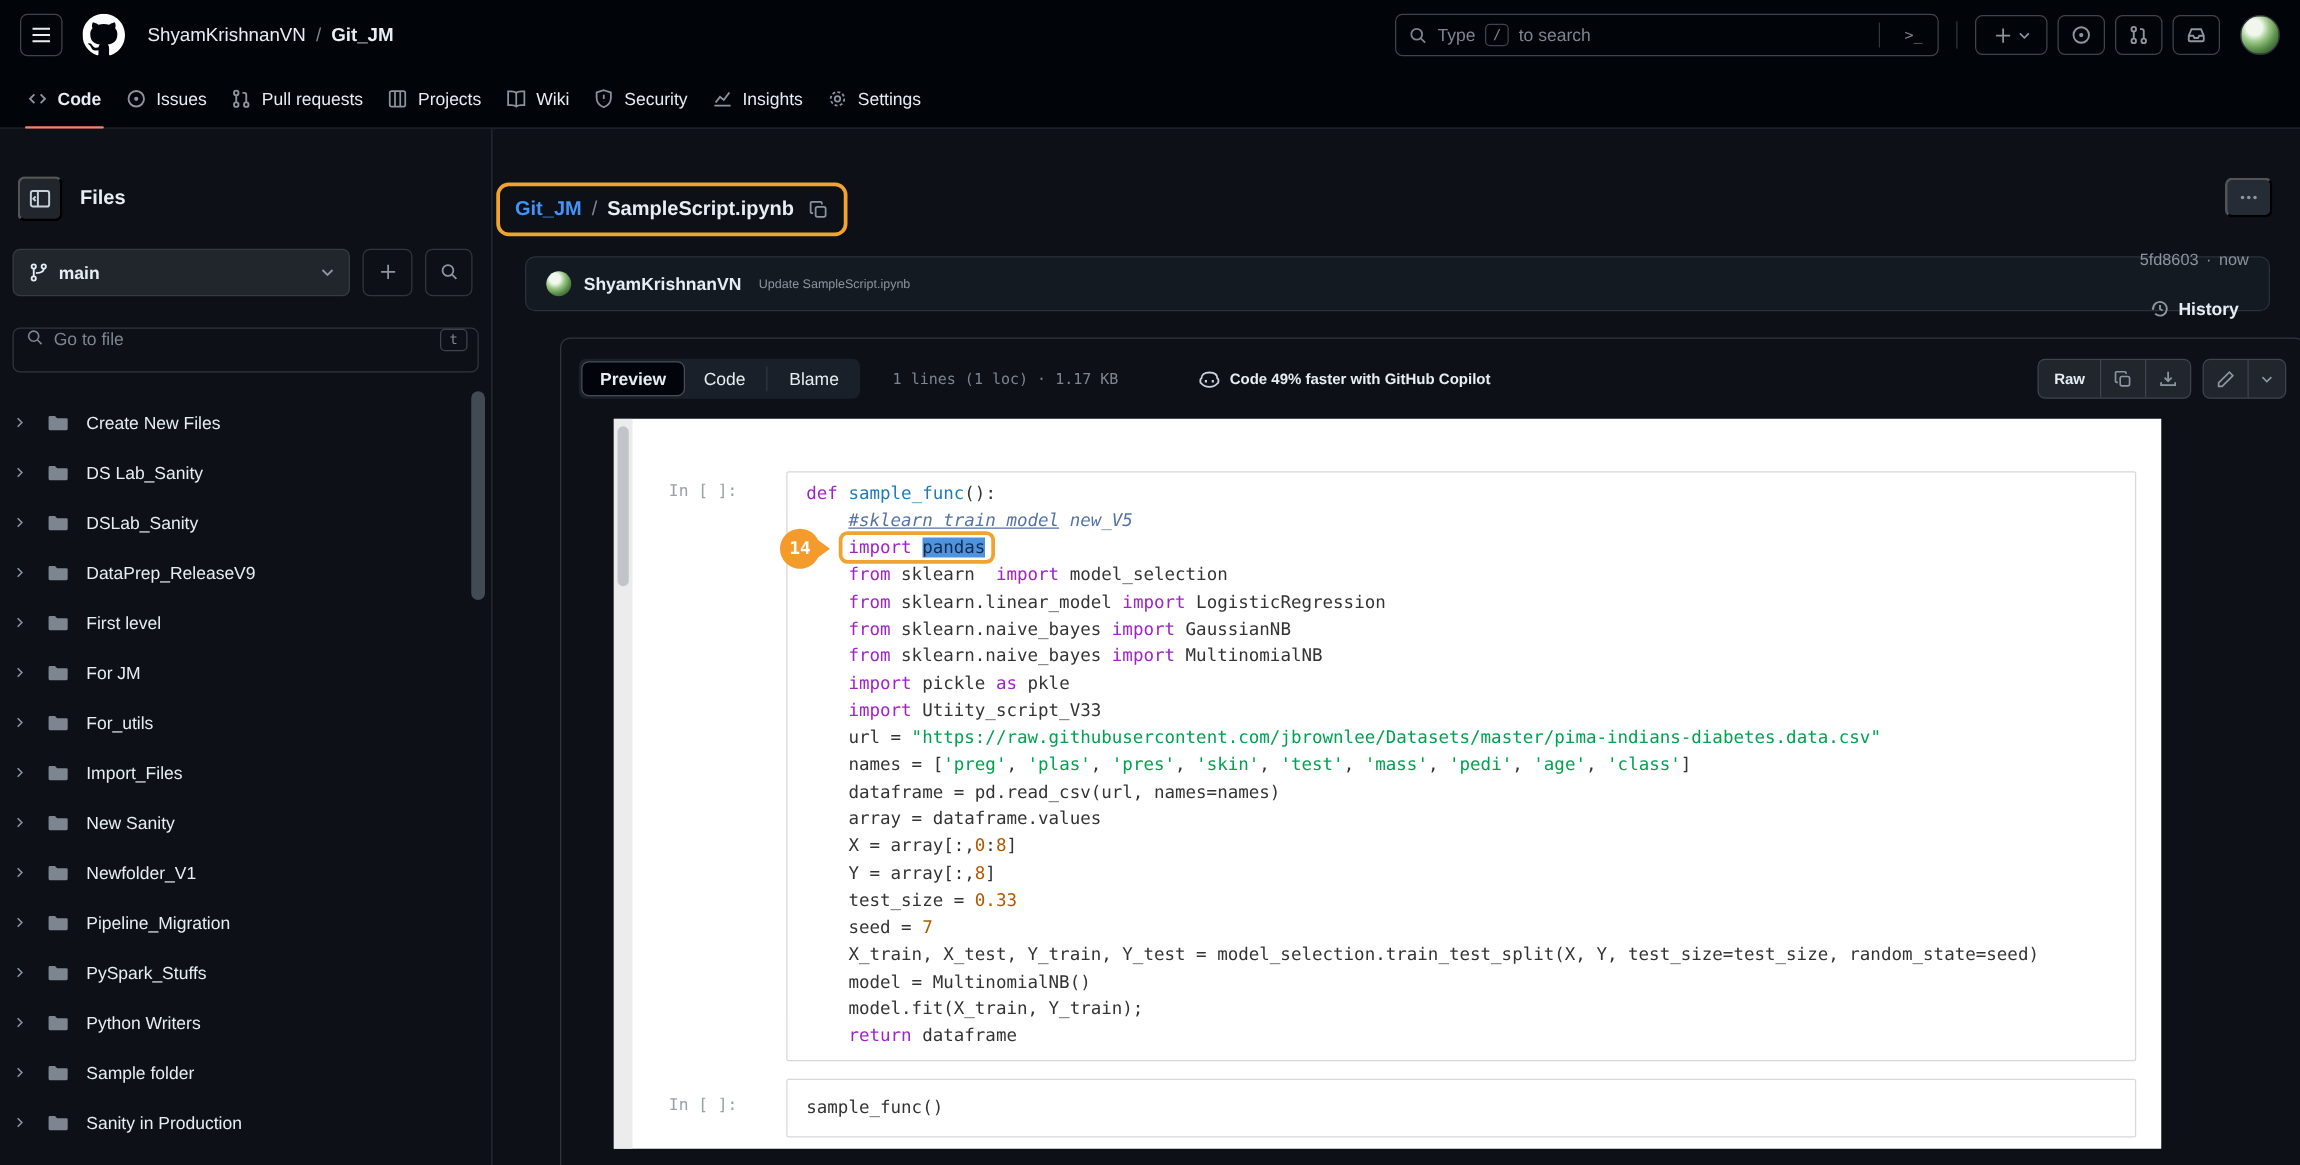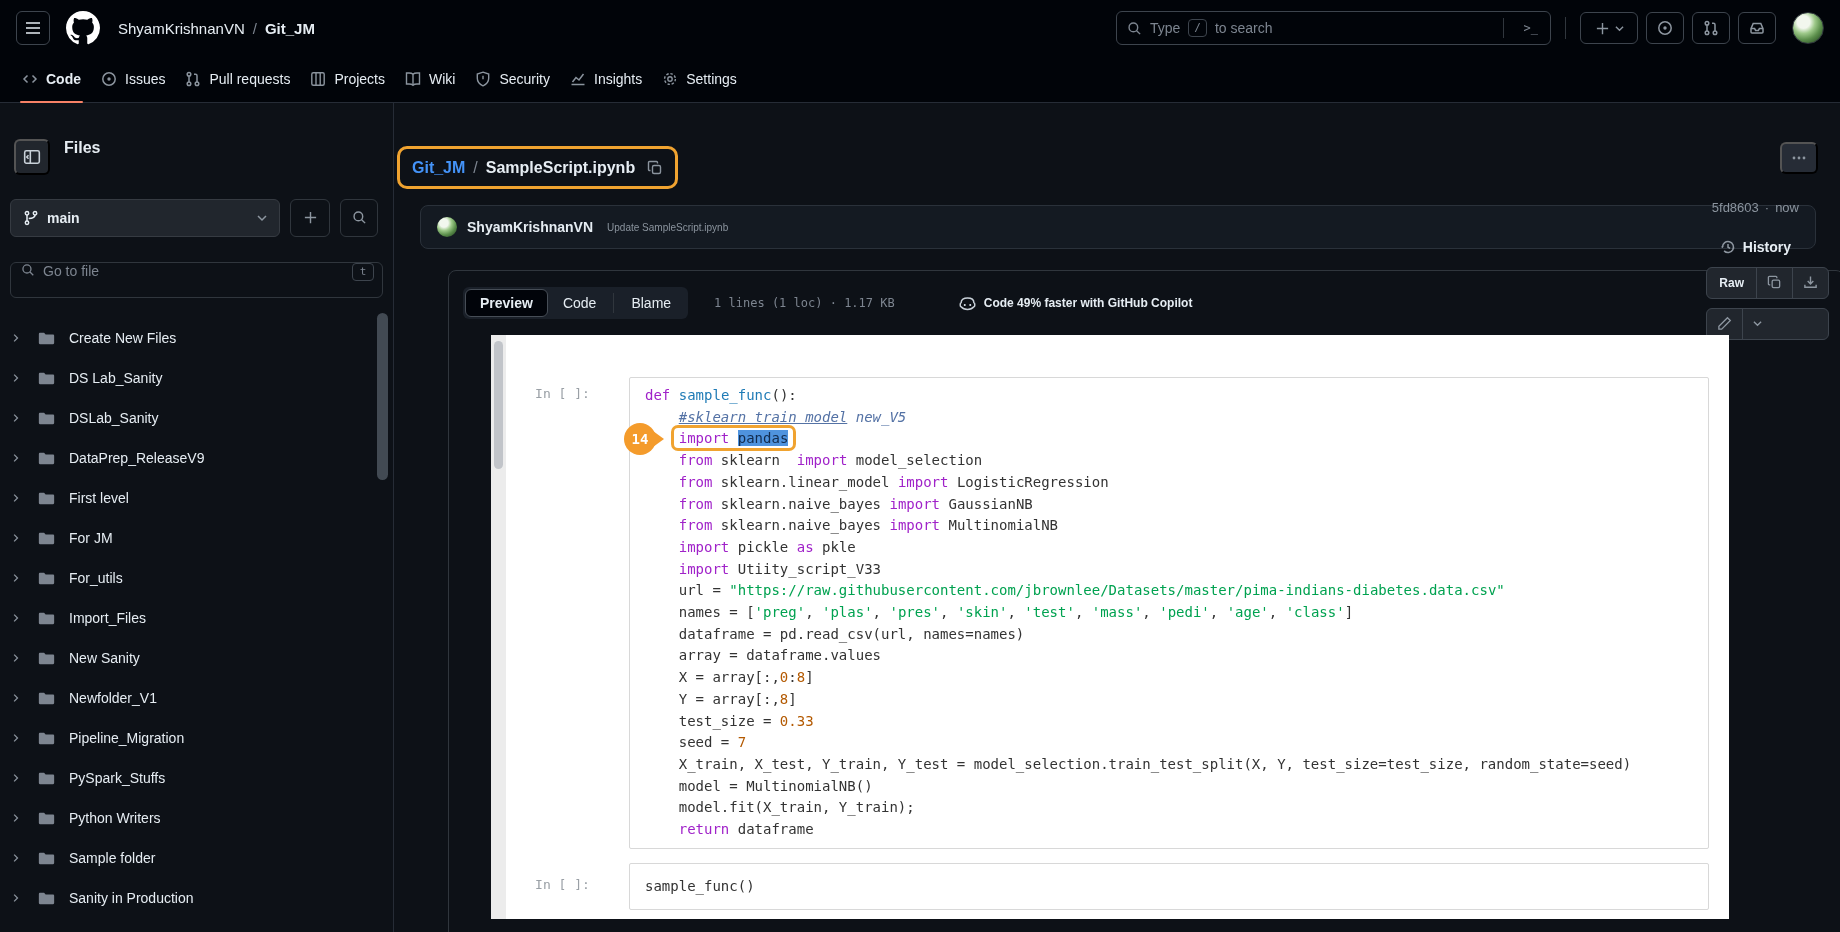--- a/index.html
+++ b/index.html
@@ -35,21 +35,21 @@
   .tab { display:flex; align-items:center; gap:8px; padding:0 10px; height:100%; position:relative;
     color:#e6edf3; font-size:14px; cursor:pointer; }
   .tab .ticon { color:#8b949e; }
   .tab.active .tlabel { font-weight:600; }
   .tab.active::after { content:""; position:absolute; left:8px; right:8px; bottom:-1px; height:2px;
     background:#f78166; border-radius:2px; }
 
   
   #sidebar { position:absolute; left:0; top:103px; width:394px; bottom:0; border-right:1px solid #262c36;
     background:#0d1117; padding-top:36px; }
-  .files-row { display:flex; align-items:flex-start; gap:14px; padding:0 14px; height:40px; }
+  .files-row { display:flex; align-items:center; gap:14px; padding:0 14px; height:40px; }
   .collapse-btn { width:36px; height:36px; background:#21262d; border-radius:6px; display:flex;
     align-items:center; justify-content:center; color:#c9d1d9; }
   .files-title { font-size:16px; font-weight:700; }
   .branch-row { display:flex; align-items:center; gap:10px; padding:4px 10px; margin-top:24px; height:29px; }
   .branch-btn { width:270px; height:38px; background:#21262d; border:1px solid #363b42; border-radius:6px;
     display:flex; align-items:center; gap:8px; padding:0 12px; color:#e6edf3; }
   .branch-btn .bname { font-weight:700; font-size:14px; }
   .branch-btn .caret { margin-left:auto; }
   .sq-btn { width:40px; height:38px; background:transparent; border:1px solid #30363d; border-radius:6px;
     display:flex; align-items:center; justify-content:center; color:#8d96a0; }
@@ -89,21 +89,21 @@
   #file-box { position:absolute; left:420px; top:270px; width:1396px; height:850px; background:#0d1117;
     border:1px solid #30363d; border-radius:8px 8px 0 0;margin-left:28px; }
   .toolbar { height:64px; display:flex; align-items:center; padding:0 14px; }
   .seg { display:flex; align-items:center; background:#1a2029; border-radius:6px; padding:2px; }
   .vt { padding:5px 14px; font-size:14px; color:#e6edf3; border-radius:6px; border:1px solid transparent; cursor:pointer; }
   .vt.active { background:#01040a; border-color:#464d56; font-weight:700; }
   .seg-div { width:1px; height:20px; background:#30363d; margin:0 2px; }
   .stats { margin-left:26px; font-family:"DejaVu Sans Mono",monospace; font-size:12px; color:#7d8590; }
   .copilot { margin-left:64px; display:flex; align-items:center; gap:8px; font-size:12px; font-weight:700; color:#e6edf3; }
   .copilot .cp-ic { color:#c9d1d9; }
-  .tb-right { margin-left:auto; display:flex; gap:9px;flex-direction:column; }
+  .tb-right { margin-left:auto; display:flex; gap:9px; }
   .btn-group { display:flex; align-items:stretch; background:#21262d; border:1px solid #3d444d; border-radius:6px; height:32px; overflow:hidden; }
   .btn-seg { padding:0 10px; display:flex; align-items:center; color:#8d96a0; font-size:12px; }
   .btn-seg + .btn-seg { border-left:1px solid #3d444d; }
   .btn-seg.raw { color:#e6edf3; font-weight:700; padding:0 12px; }
 
   
   .nb-area { position:absolute; left:42px; top:64px; width:1238px; height:584px; background:#ffffff; overflow:hidden; }
   .nb-scrollbar { position:absolute; left:0; top:0; width:15px; height:100%; background:#ececec; }
   .nb-thumb { position:absolute; left:3px; top:6px; width:9px; height:128px; background:#c1c4c9; border-radius:5px; }
   .nb-content { margin-left:15px; padding-top:42px; }

